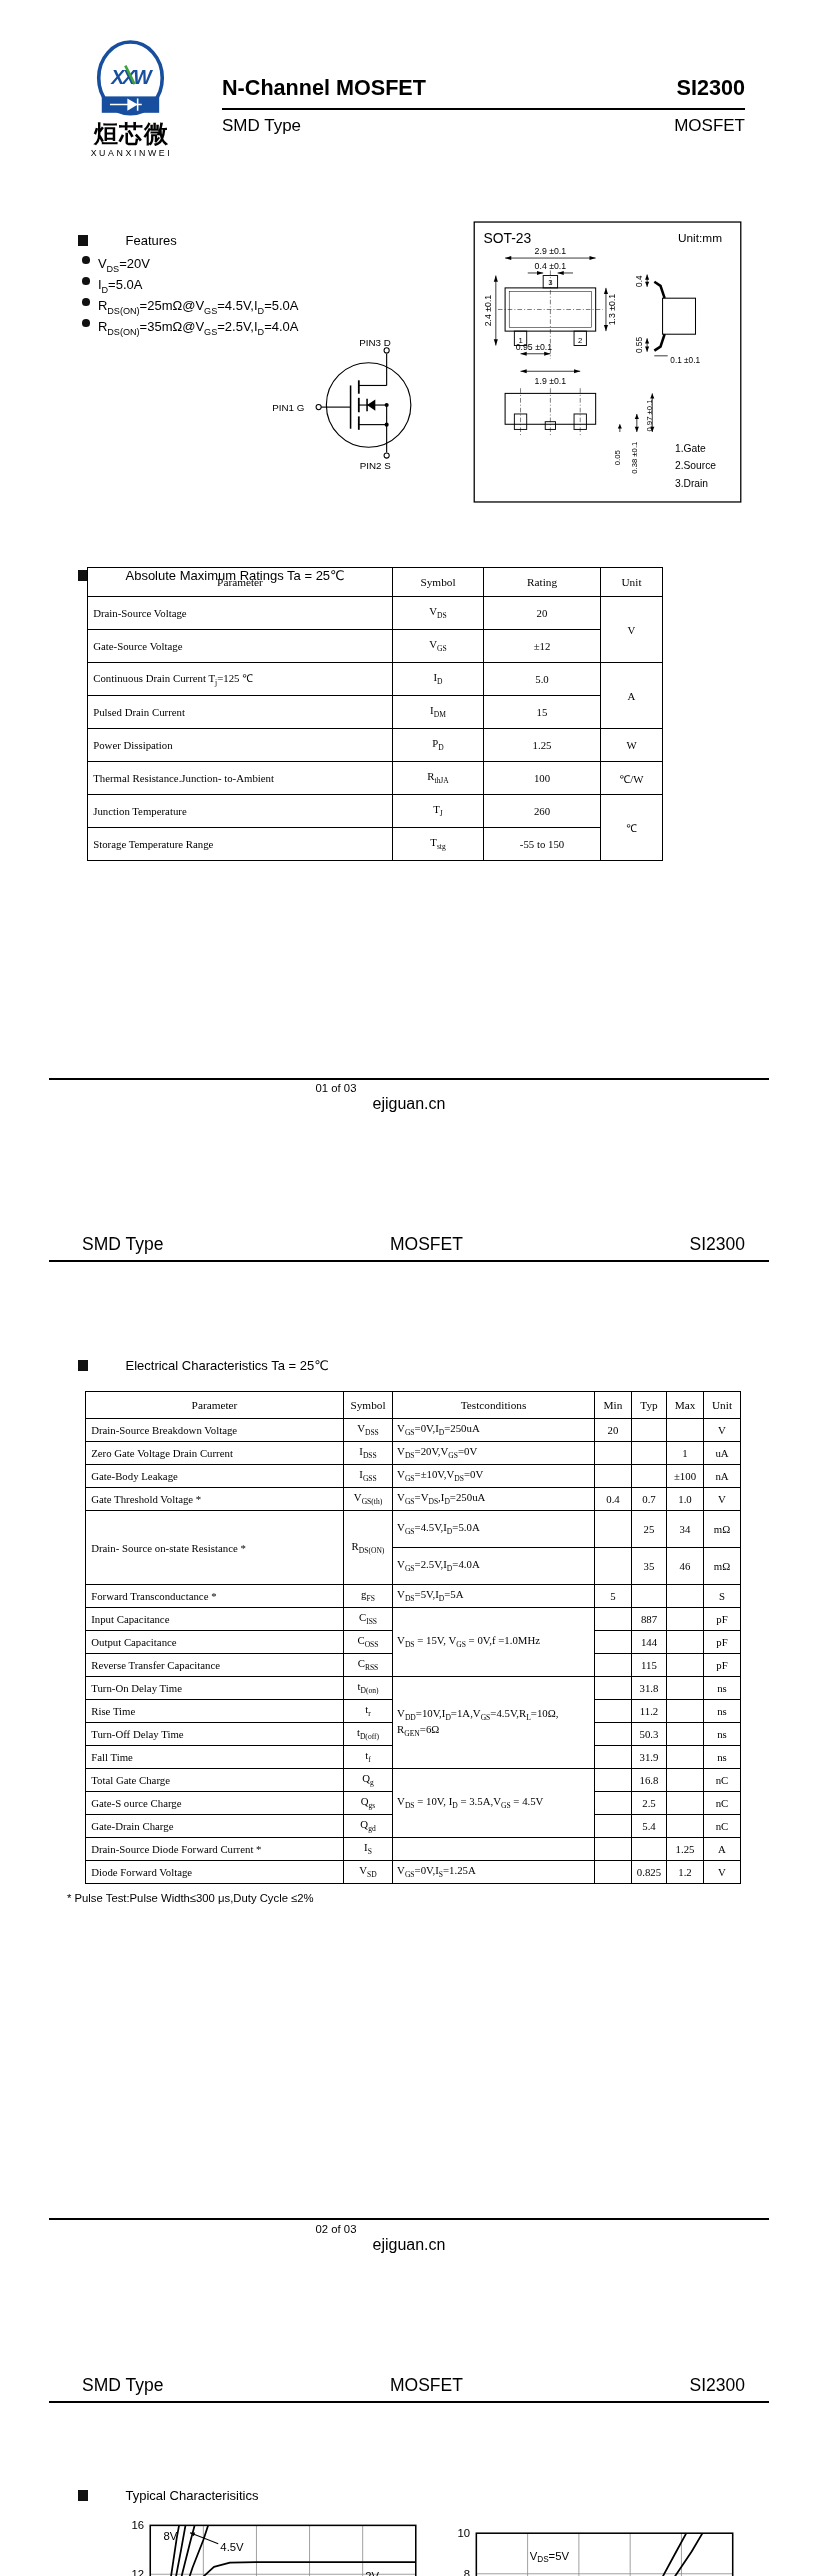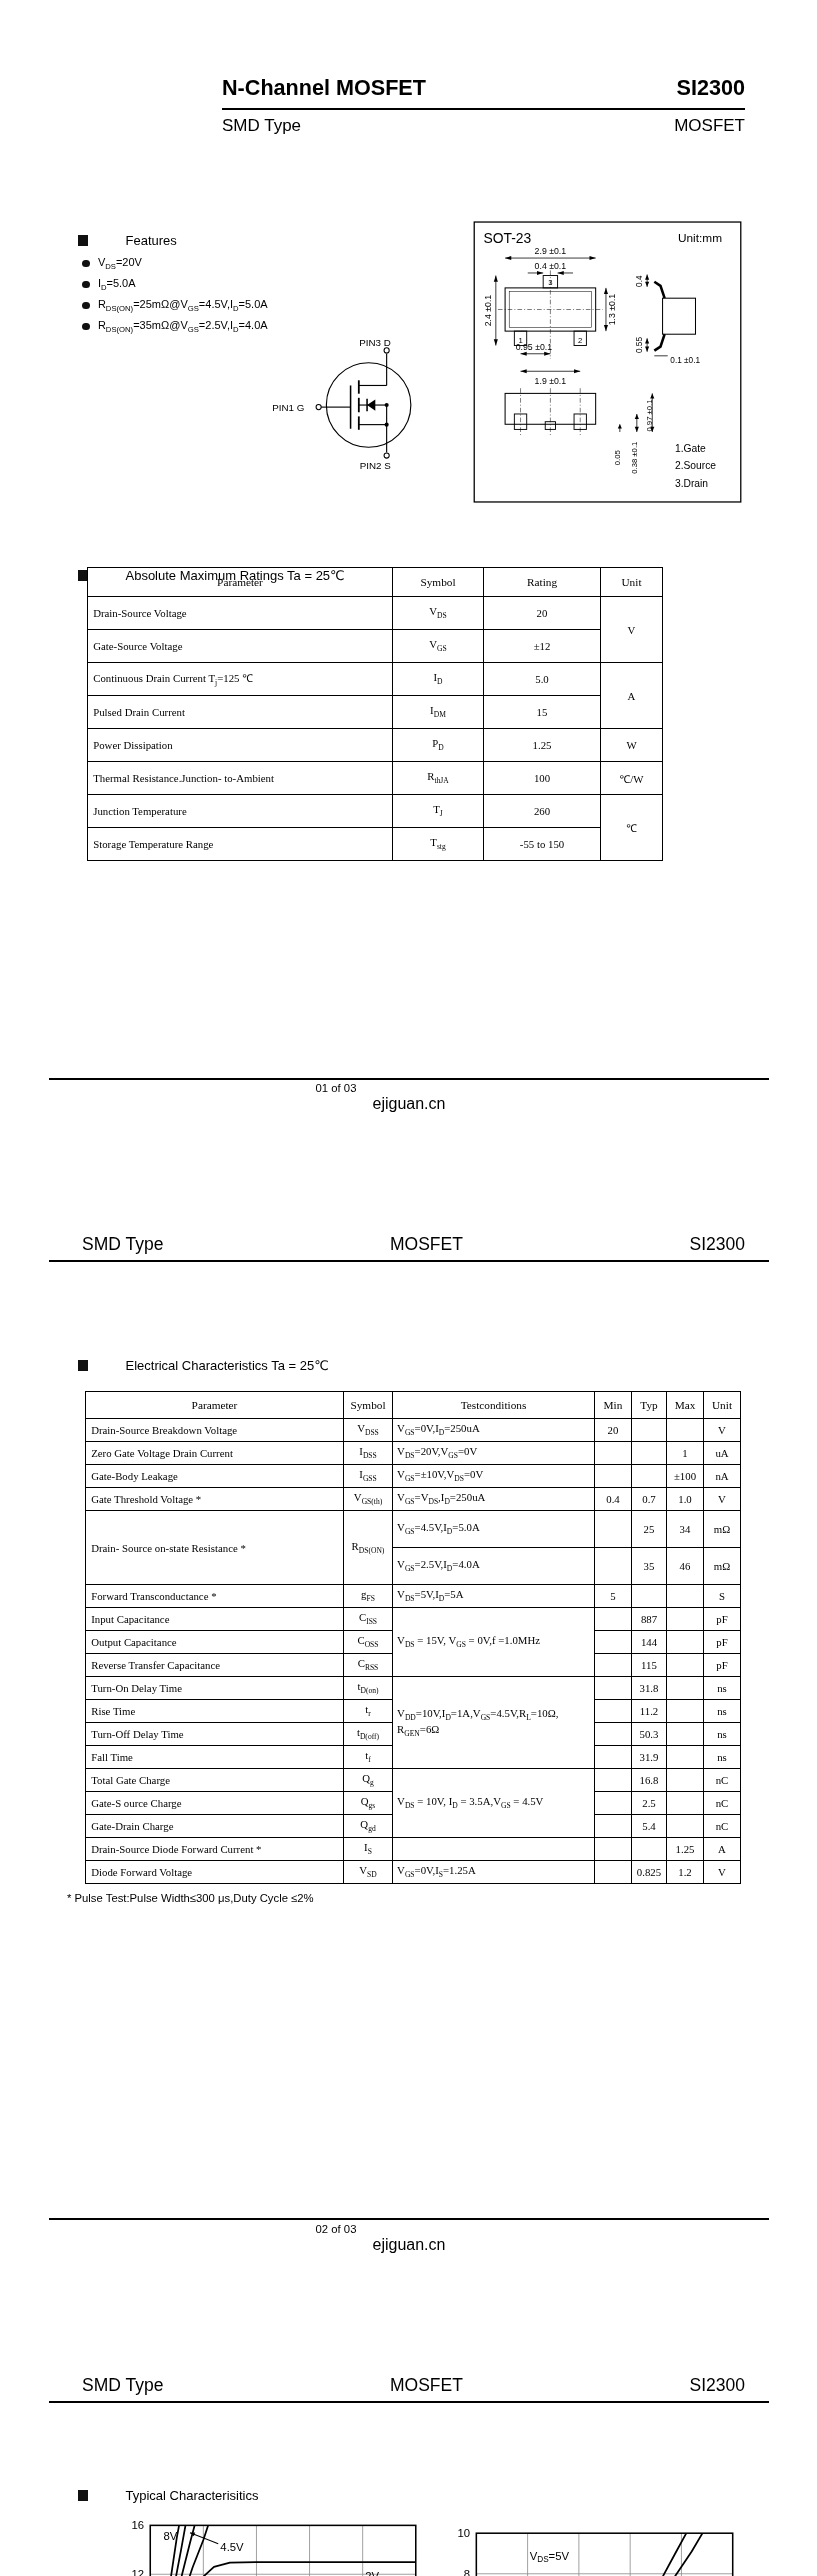--- a/index.html
+++ b/index.html
@@ -14,21 +14,21 @@
   .logo{left:76px;top:39px;width:111px;display:flex;flex-direction:column;align-items:center;}
   .logo-cn{font-size:24px;font-weight:bold;letter-spacing:1px;line-height:1.1;}
   .logo-en{font-size:8.8px;letter-spacing:2.6px;margin-top:1px;}
   .doc-title{left:222px;top:75px;width:523px;font-size:21.6px;font-weight:bold;display:flex;justify-content:space-between;}
   .title-rule{left:222px;top:108px;width:523px;height:1.5px;background:#000;}
   .subtitle-row{left:222px;top:116px;width:523px;font-size:17px;display:flex;justify-content:space-between;}
   
   .sec-head{display:flex;align-items:center;font-size:13px;gap:31px;}
   .sq{width:10.3px;height:10.3px;background:#111;display:inline-block;margin-right:6.2px;}
   .features-head{left:78px;top:233px;}
-  .feat-item{position:absolute;left:82px;display:flex;align-items:center;font-size:11px;}
+  .feat-item{position:absolute;left:82px;display:flex;font-size:13px;}
   .dot{width:7.7px;height:7.7px;border-radius:50%;background:#111;display:inline-block;margin-right:8.2px;flex:none;}
   
   .pkg{left:473px;top:221px;}
   .sym{left:268px;top:336px;}
   
   .tbl{border-collapse:collapse;table-layout:fixed;}
   .tbl th,.tbl td{border:1px solid #000;text-align:center;font-size:10.8px;padding:1px 3.1px;overflow:hidden;}
   .tbl th{font-weight:normal;font-size:11.3px;}
   .tbl td.l{text-align:left;padding-left:5.2px;}
   .tbl{border:1.5px solid #000;font-family:Liberation Serif, serif;}
@@ -54,20 +54,35 @@
   .chart{position:absolute;}
   #fig1c{left:106px;top:2518px;width:318px;height:236px;}
   #fig2c{left:432px;top:2526px;width:309px;height:243px;}
   .typ-head{left:78px;top:2488px;}
 </style>
 </head>
 <body>
 
 <div class="sheet">
 
+  <div class="abs logo">
+    <svg width="103" height="82" viewBox="0 0 200 160">
+      <ellipse cx="98" cy="76" rx="62" ry="70" fill="none" stroke="#174e9e" stroke-width="7"></ellipse>
+      <text x="98" y="88" text-anchor="middle" font-size="38" font-weight="bold" font-style="italic" fill="#174e9e" letter-spacing="-4">XXW</text>
+      <line x1="88" y1="52" x2="106" y2="88" stroke="#3fa03f" stroke-width="5"></line>
+      <rect x="42" y="112" width="112" height="32" fill="#174e9e"></rect>
+      <g>
+        <line x1="58" y1="128" x2="120" y2="128" stroke="#fff" stroke-width="3"></line>
+        <polygon points="92,116 92,140 112,128" fill="#fff"></polygon>
+        <line x1="112" y1="116" x2="112" y2="140" stroke="#fff" stroke-width="3"></line>
+      </g>
+    </svg>
+    <div class="logo-cn">烜芯微</div>
+    <div class="logo-en">XUANXINWEI</div>
+  </div>
 
   <div class="abs doc-title">
     <span>N-Channel MOSFET</span>
     <span>SI2300</span>
   </div>
   <div class="abs title-rule"></div>
   <div class="abs subtitle-row">
     <span>SMD Type</span>
     <span>MOSFET</span>
   </div>

